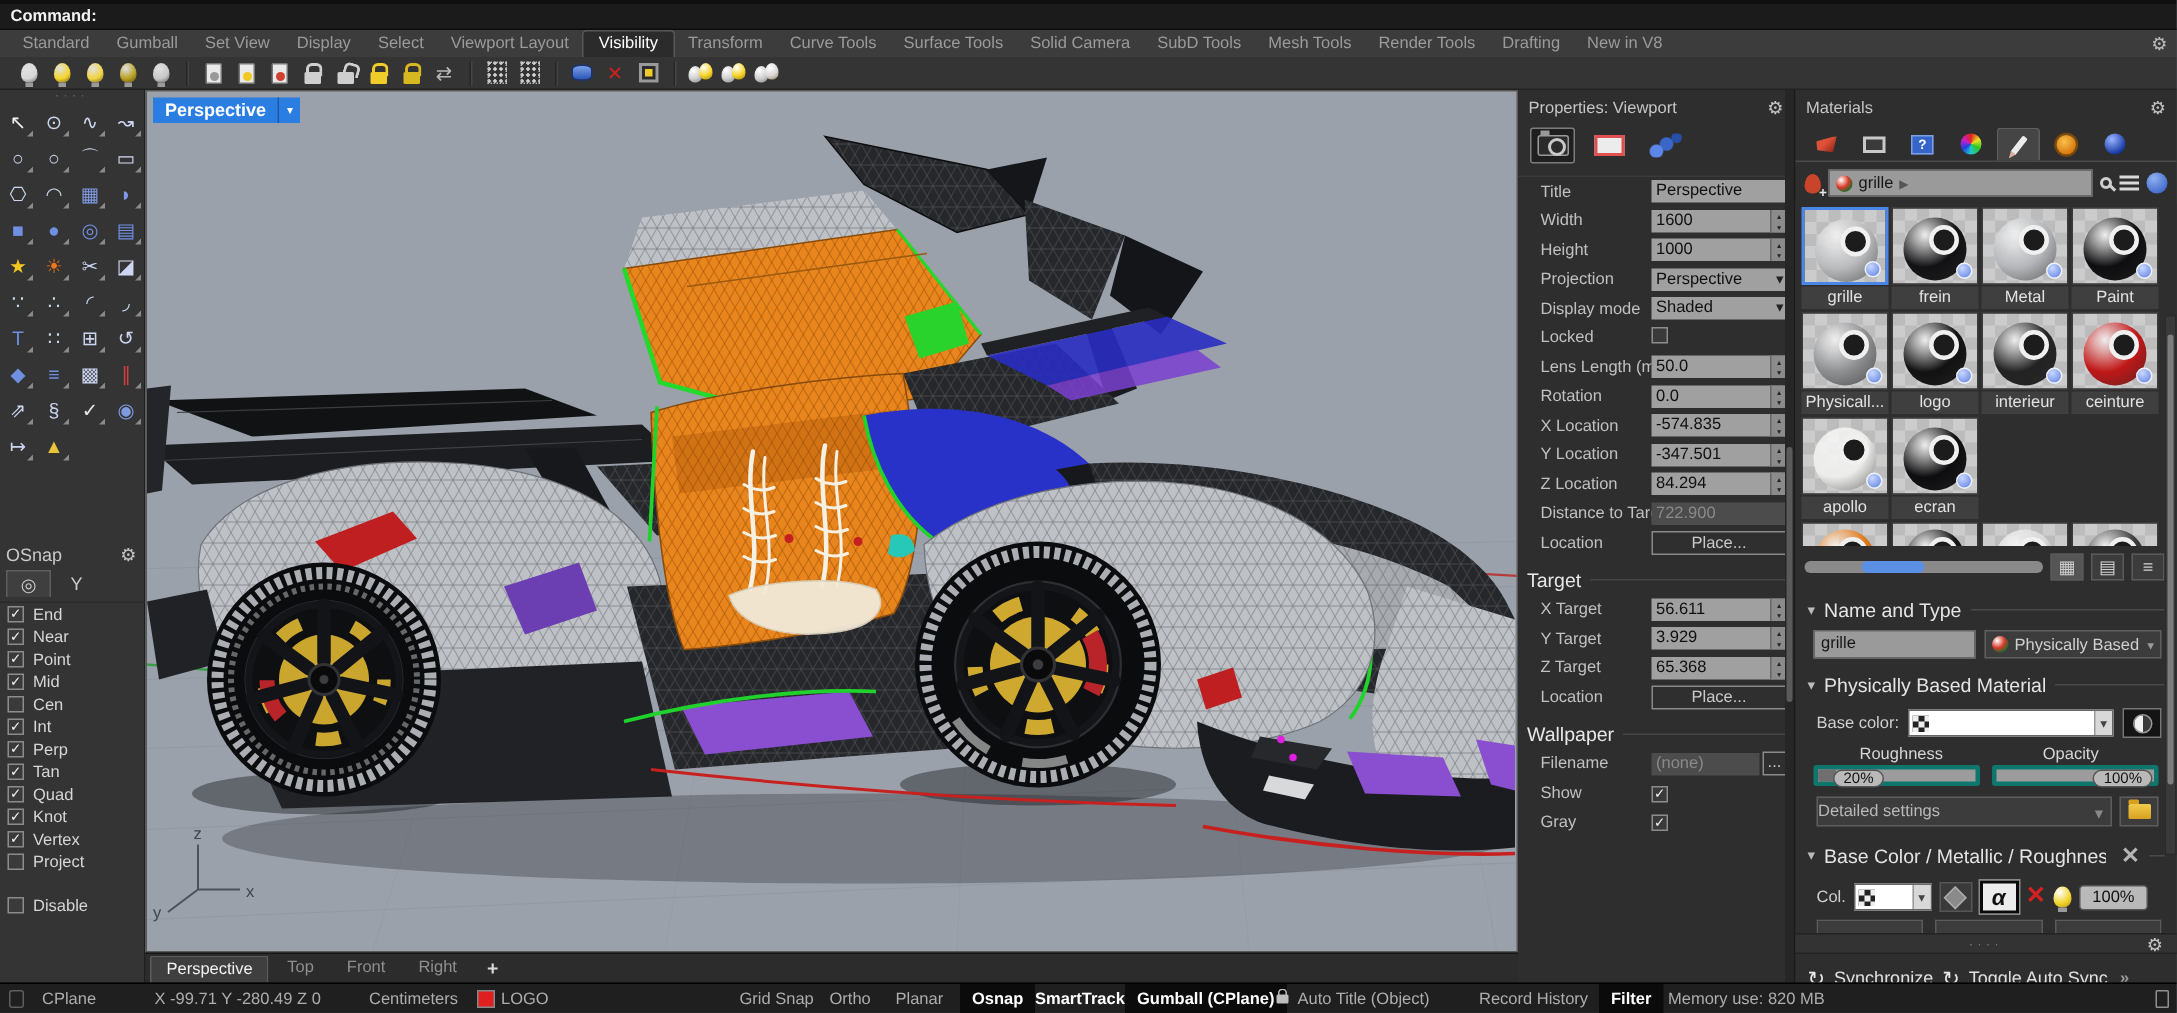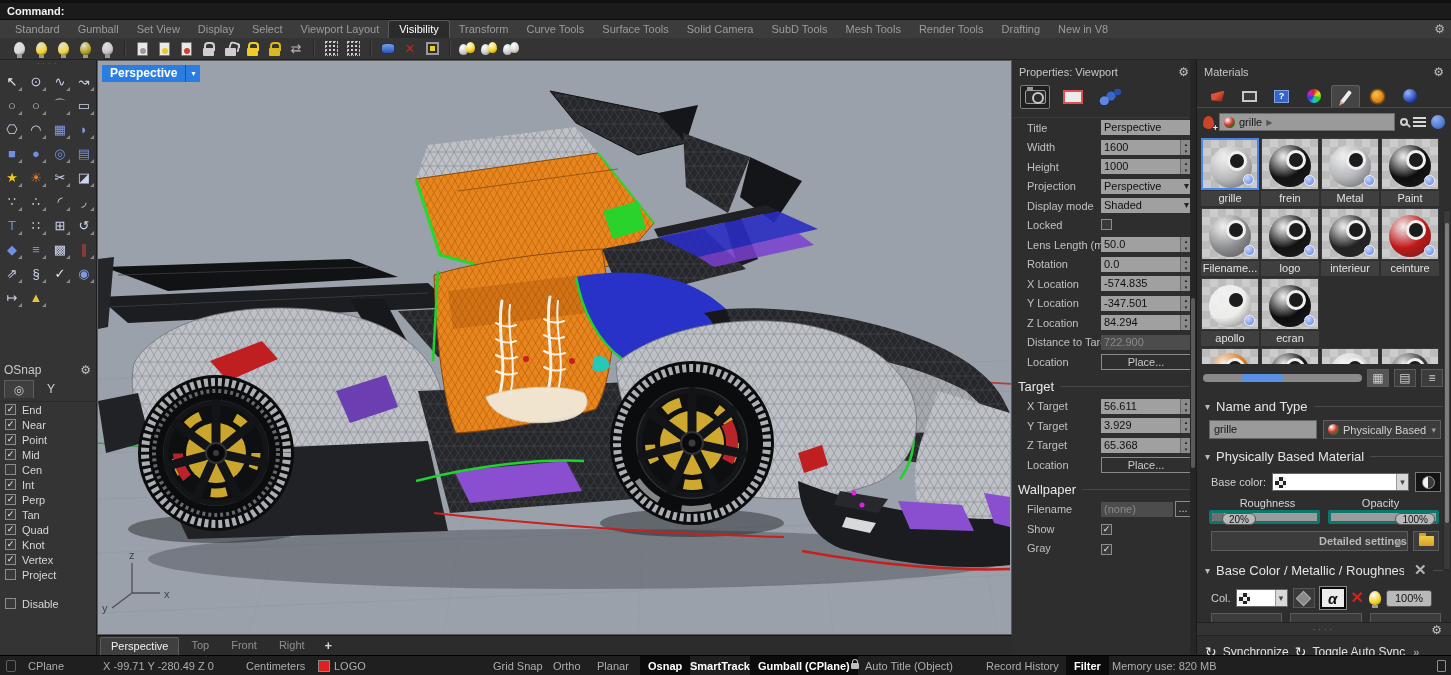--- a/index.html
+++ b/index.html
@@ -180,21 +180,21 @@
   #ropalabels{display:flex;padding:3px 14px 1px 14px;color:#d6d6d6;}
   #ropalabels span{flex:1;text-align:center;}
   #sliders{display:flex;gap:8px;padding:0 12px;}
   .sl{flex:1;height:14px;background:#9c9c9c;border:3px solid #0f766e;border-radius:2px;position:relative;}
   .sl .cap{position:absolute;left:0;top:0;bottom:0;width:12px;background:#6f6f6f;border-radius:2px 0 0 2px;}
   .sl .pill{position:absolute;top:0;height:12px;background:#b9b9b9;border:1px solid #555;border-radius:7px;
     font-size:10px;color:#111;line-height:11px;padding:0 6px;}
   .sl .pill.left{left:10px;}
   .sl .pill.right{right:1px;}
   #detrow{display:flex;gap:5px;padding:7px 12px 2px 14px;}
-  #detsel{flex:1;height:20px;background:#3c3c3c;border:1px solid #5c5c5c;color:#b9b9b9;text-align:right;line-height:18px;position:relative;font-weight:bold;}
+  #detsel{flex:1;height:20px;background:#3c3c3c;border:1px solid #5c5c5c;color:#b9b9b9;text-align:left;line-height:18px;position:relative;}
   #detsel::after{content:"▾";position:absolute;right:5px;top:2px;color:#888;}
   .folderbtn{width:26px;height:20px;background:#3c3c3c;border:1px solid #5c5c5c;display:flex;align-items:center;justify-content:center;}
   .folder{width:15px;height:10px;background:linear-gradient(#f0cc4a,#d8a020);border-radius:1px;position:relative;}
   .folder::before{content:"";position:absolute;left:0;top:-3px;width:7px;height:3px;background:#d8a020;border-radius:1px 1px 0 0;}
   #colrow{display:flex;align-items:center;gap:5px;padding:4px 8px 0 14px;color:#cfcfcf;}
   #colsw{width:52px;}
   .sqbtn{width:22px;height:20px;background:#3a3a3a;border:1px solid #555;display:flex;align-items:center;justify-content:center;flex:none;}
   .diam{width:11px;height:11px;background:#8a8a8a;transform:rotate(45deg);border:1px solid #aaa;}
   .alphab{width:26px;height:22px;background:#ececec;border:2px solid #0a0a0a;outline:1px solid #888;
     color:#111;font-size:15px;font-weight:bold;display:flex;align-items:center;justify-content:center;flex:none;font-style:italic;}
@@ -870,21 +870,21 @@
             <span class="sph" style="--c: #0e0e10;"></span>
             <span class="badge"></span>
           </div>
           <div class="lbl">Paint</div>
         </div>
         <div class="tile">
           <div class="img">
             <span class="sph" style="--c: #8e8f91;"></span>
             <span class="badge"></span>
           </div>
-          <div class="lbl">Filename...</div>
+          <div class="lbl">Physicall...</div>
         </div>
         <div class="tile">
           <div class="img">
             <span class="sph" style="--c: #121212;"></span>
             <span class="badge"></span>
           </div>
           <div class="lbl">logo</div>
         </div>
         <div class="tile">
           <div class="img">

